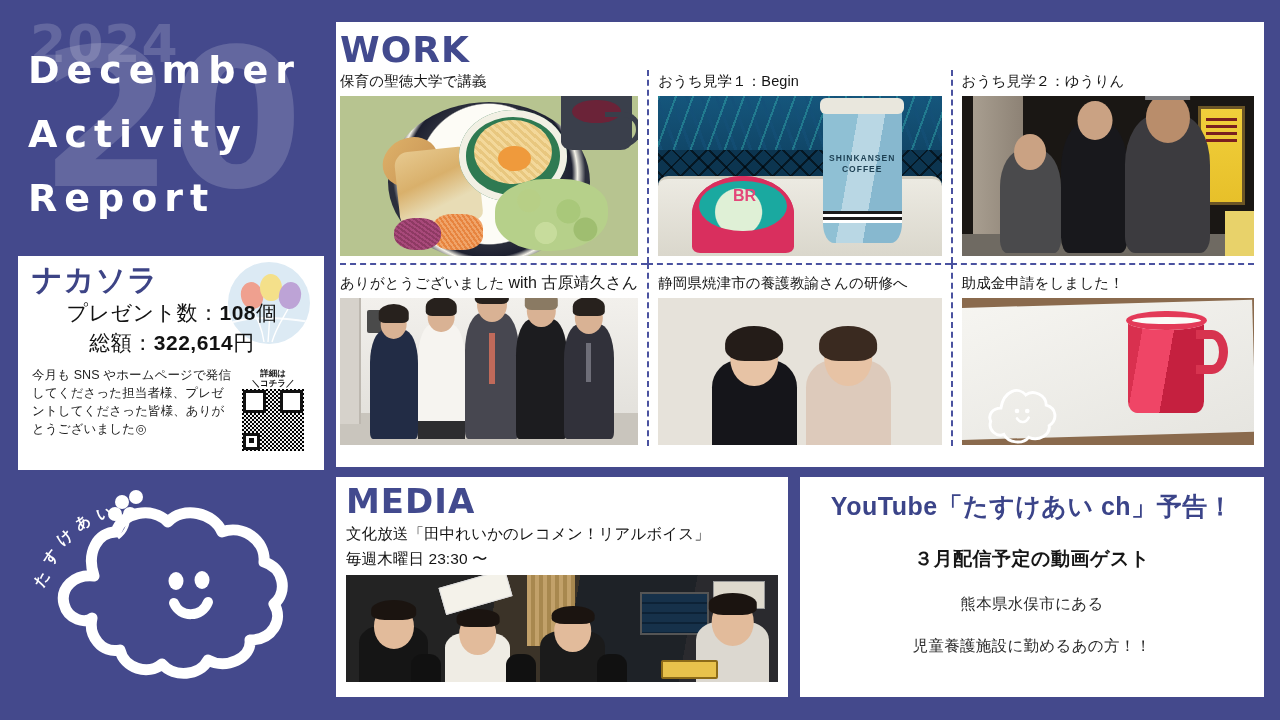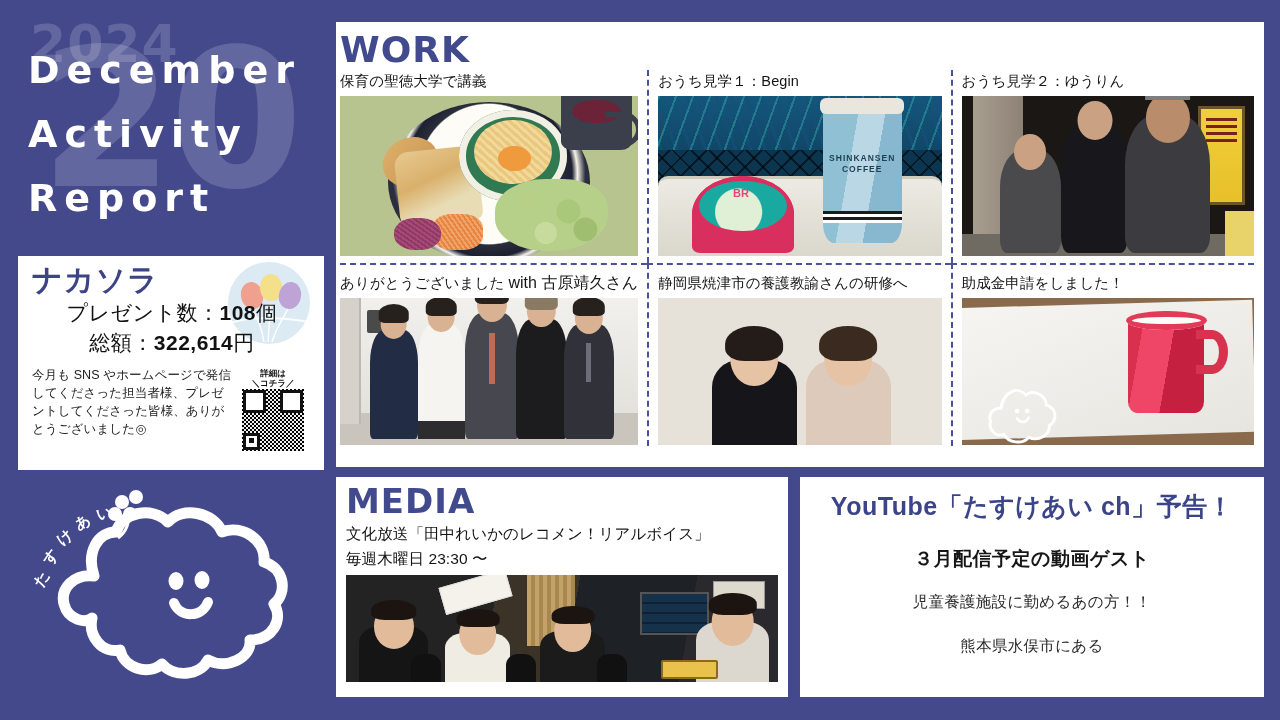--- a/index.html
+++ b/index.html
@@ -395,21 +395,21 @@
     border-radius:50% 50% 8% 8%;
     background:#d92f5e;
     box-shadow: inset 0 10px 0 0 #d92f5e;
   }
   .scene-coffee .ice .top {
     position:absolute; left:7%; top:6%; width:86%; height:66%;
     border-radius:50%;
     background: radial-gradient(circle at 45% 62%, #dff0d6 0 40%, #1aa9a0 42%);
   }
   .scene-coffee .ice .br {
-    position:absolute; left:40%; top:14%; font-size:11px; font-weight:bold;
+    position:absolute; left:40%; top:14%; font-size:16px; font-weight:bold;
     color:#e4477a; font-family:"Liberation Sans",sans-serif;
   }
 
   
   .scene-men { position:absolute; inset:0; background:#1a1714; }
   .scene-men .pillar {
     position:absolute; left:4%; top:0; width:17%; height:100%;
     background: linear-gradient(90deg,#a89e90,#8d8275);
   }
   .scene-men .ground {
@@ -843,15 +843,15 @@
         <div class="mic m2"></div>
         <div class="mic m3"></div>
       <div class="plate"></div>
     </div>
   </div>
 </div>
 
 <div class="yt-card">
   <div class="yt-title">YouTube「たすけあい ch」予告！</div>
   <div class="yt-sub">３月配信予定の動画ゲスト</div>
+  <div class="yt-body">熊本県水俣市にある</div>
   <div class="yt-body second">児童養護施設に勤めるあの方！！</div>
-  <div class="yt-body">熊本県水俣市にある</div>
 </div>
 
 </body></html>

